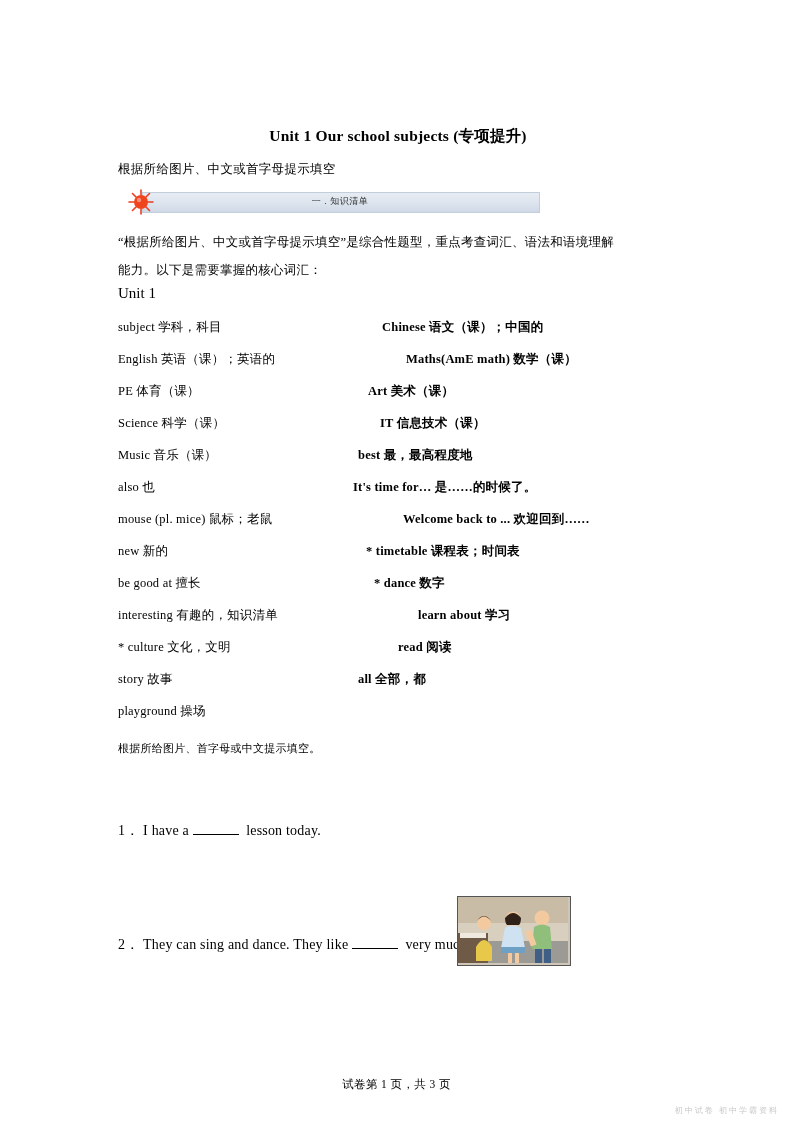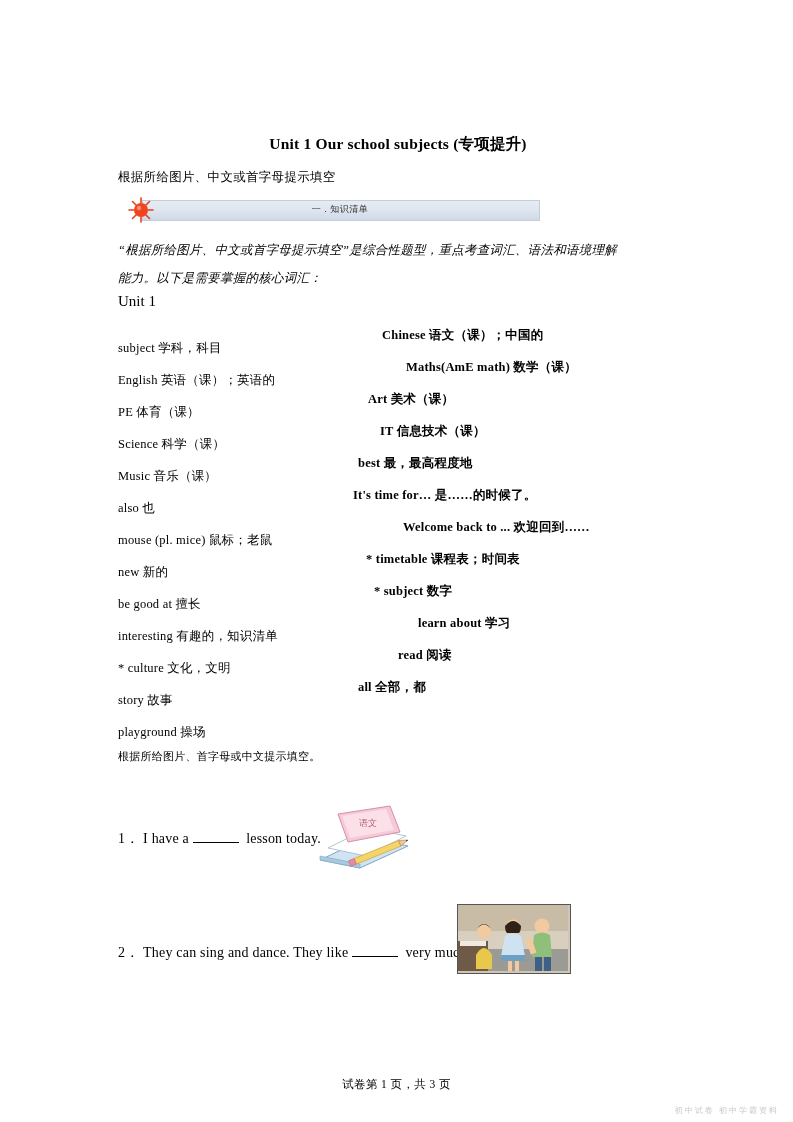--- a/index.html
+++ b/index.html
@@ -25,21 +25,21 @@
     position: absolute;
     left: 118px;
     top: 118px;
     width: 560px;
   }
   .doc-title {
     font-size: 15.5px;
     font-weight: bold;
     text-align: center;
     letter-spacing: 0.2px;
-    margin: 16px 0 14px 0;
+    margin: 8px 0 14px 0;
     font-family: "Liberation Serif", serif;
   }
   .intro-line {
     font-size: 12.5px;
     margin: 0 0 12px 0;
     letter-spacing: 0.3px;
   }
   
   .banner-wrap {
     position: relative;
@@ -76,37 +76,36 @@
     width: 36px;
     height: 28px;
   }
   .sun-icon svg { display: block; }
 
   .para {
     font-size: 12.5px;
     line-height: 2.05;
     margin: 0 0 2px 0;
     letter-spacing: 0.25px;
-    font-style: italic;
   }
   .para-indent { text-indent: 0; }
 
   .vocab-list {
     margin: 4px 0 0 0;
   }
   .vrow {
     position: relative;
     height: 32px;
     font-size: 12.5px;
     letter-spacing: 0.2px;
   }
   .vrow .col1 {
     position: absolute;
     left: 0;
-    top: 13px;
+    top: 0;
   }
   .vrow .col2 {
     position: absolute;
     top: 0;
     font-weight: bold;
   }
   .unit-line {
     font-size: 15px;
     height: 30px;
   }
@@ -239,21 +238,21 @@
       <div class="vrow">
         <span class="col1">mouse (pl. mice)  鼠标；老鼠</span>
         <span class="col2" style="left:285px">Welcome back to ...  欢迎回到……</span>
       </div>
       <div class="vrow">
         <span class="col1">new  新的</span>
         <span class="col2" style="left:248px">* timetable  课程表；时间表</span>
       </div>
       <div class="vrow">
         <span class="col1">be good at  擅长</span>
-        <span class="col2" style="left:256px">* subject  数字</span>
+        <span class="col2" style="left:256px">* dance  数字</span>
       </div>
       <div class="vrow">
         <span class="col1">interesting  有趣的，知识清单</span>
         <span class="col2" style="left:300px">learn about  学习</span>
       </div>
       <div class="vrow">
         <span class="col1">* culture  文化，文明</span>
         <span class="col2" style="left:280px">read  阅读</span>
       </div>
       <div class="vrow">
@@ -264,40 +263,20 @@
         <span class="col1">playground 操场</span>
         <span class="col2" style="left:240px"></span>
       </div>
     </div>
 
     <div class="instr">根据所给图片、首字母或中文提示填空。</div>
 
     <div class="q-block" style="margin-top:48px;">
       <div class="q-text">
         <span>1．</span><span>&nbsp;</span><span>I have a</span><span>&nbsp;</span><span class="blank"></span><span>&nbsp;&nbsp;</span><span>lesson today.</span>
-      </div>
-      <div class="pic1">
-        <svg width="98" height="72" viewBox="0 0 98 72">
-
-          <polygon points="4,56 44,64 92,42 52,33" fill="#cfe3f2" stroke="#7ea7c6" stroke-width="1"></polygon>
-          <polygon points="4,56 44,64 44,60 4,52" fill="#a9c9e0" stroke="#7ea7c6" stroke-width="0.6"></polygon>
-
-          <polygon points="12,44 50,52 90,32 52,24" fill="#ffffff" stroke="#9ab7cc" stroke-width="0.8"></polygon>
-
-          <polygon points="22,10 74,2 84,28 32,38" fill="#f6c9d8" stroke="#d58fa8" stroke-width="1"></polygon>
-          <polygon points="26,12 70,5 78,26 34,34" fill="#fbe0e8" stroke="none"></polygon>
-          <text x="52" y="22" font-size="9" fill="#b5607f" text-anchor="middle" font-family="serif">语文</text>
-
-          <g transform="rotate(-22 60 50)">
-            <rect x="38" y="46" width="48" height="6" fill="#f5d46a" stroke="#c9a93f" stroke-width="0.7"></rect>
-            <polygon points="86,46 95,49 86,52" fill="#f0c694" stroke="#b8895a" stroke-width="0.6"></polygon>
-            <polygon points="93,48.2 95,49 93,49.8" fill="#333"></polygon>
-            <rect x="32" y="46" width="6" height="6" fill="#e98aa0" stroke="#c06a80" stroke-width="0.6"></rect>
-          </g>
-        </svg>
       </div>
     </div>
 
     <div class="q-block" style="margin-top:52px;">
       <div class="q-text">
         <span>2．</span><span>&nbsp;</span><span>They can sing and dance. They like</span><span>&nbsp;</span><span class="blank"></span><span>&nbsp;&nbsp;</span><span>very much.</span>
       </div>
       <div class="pic2">
         <svg width="110" height="66" viewBox="0 0 110 66">
           <rect x="0" y="0" width="110" height="66" fill="#d8cfbf"></rect>

